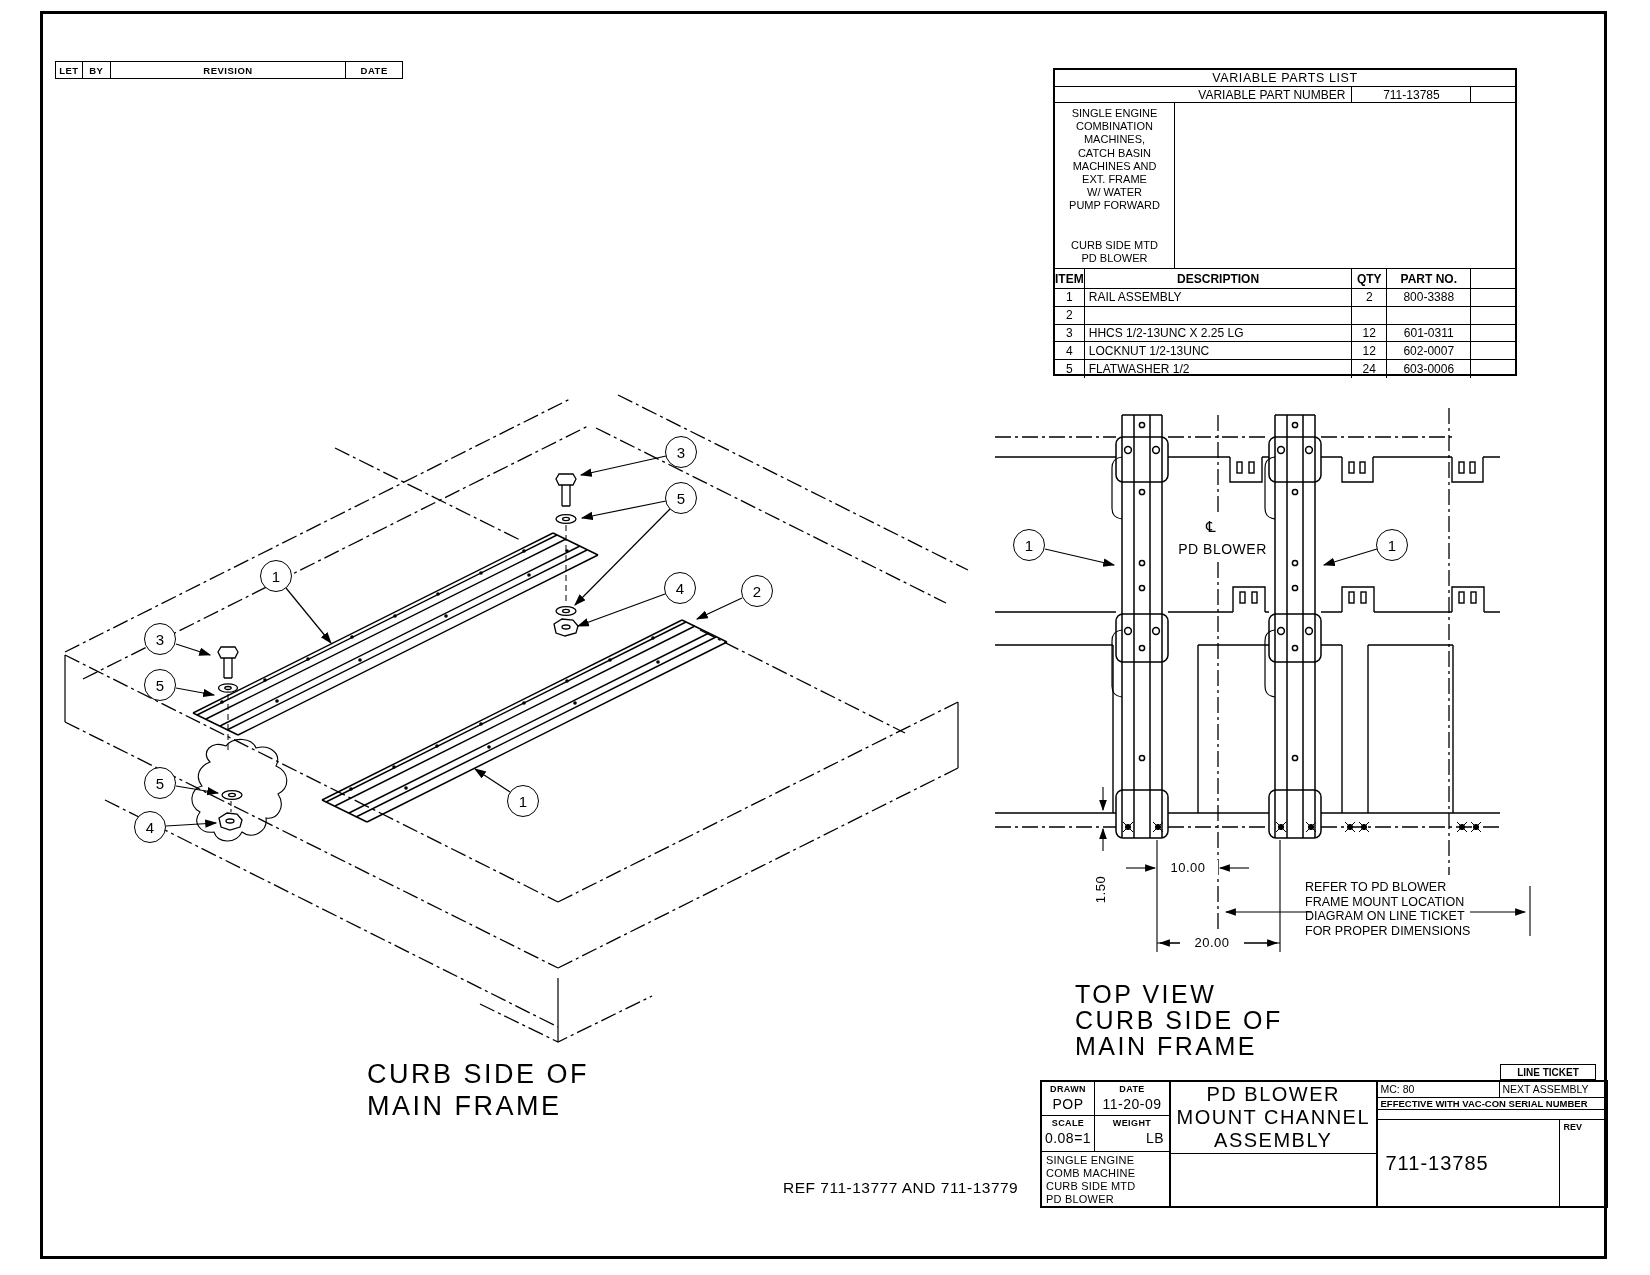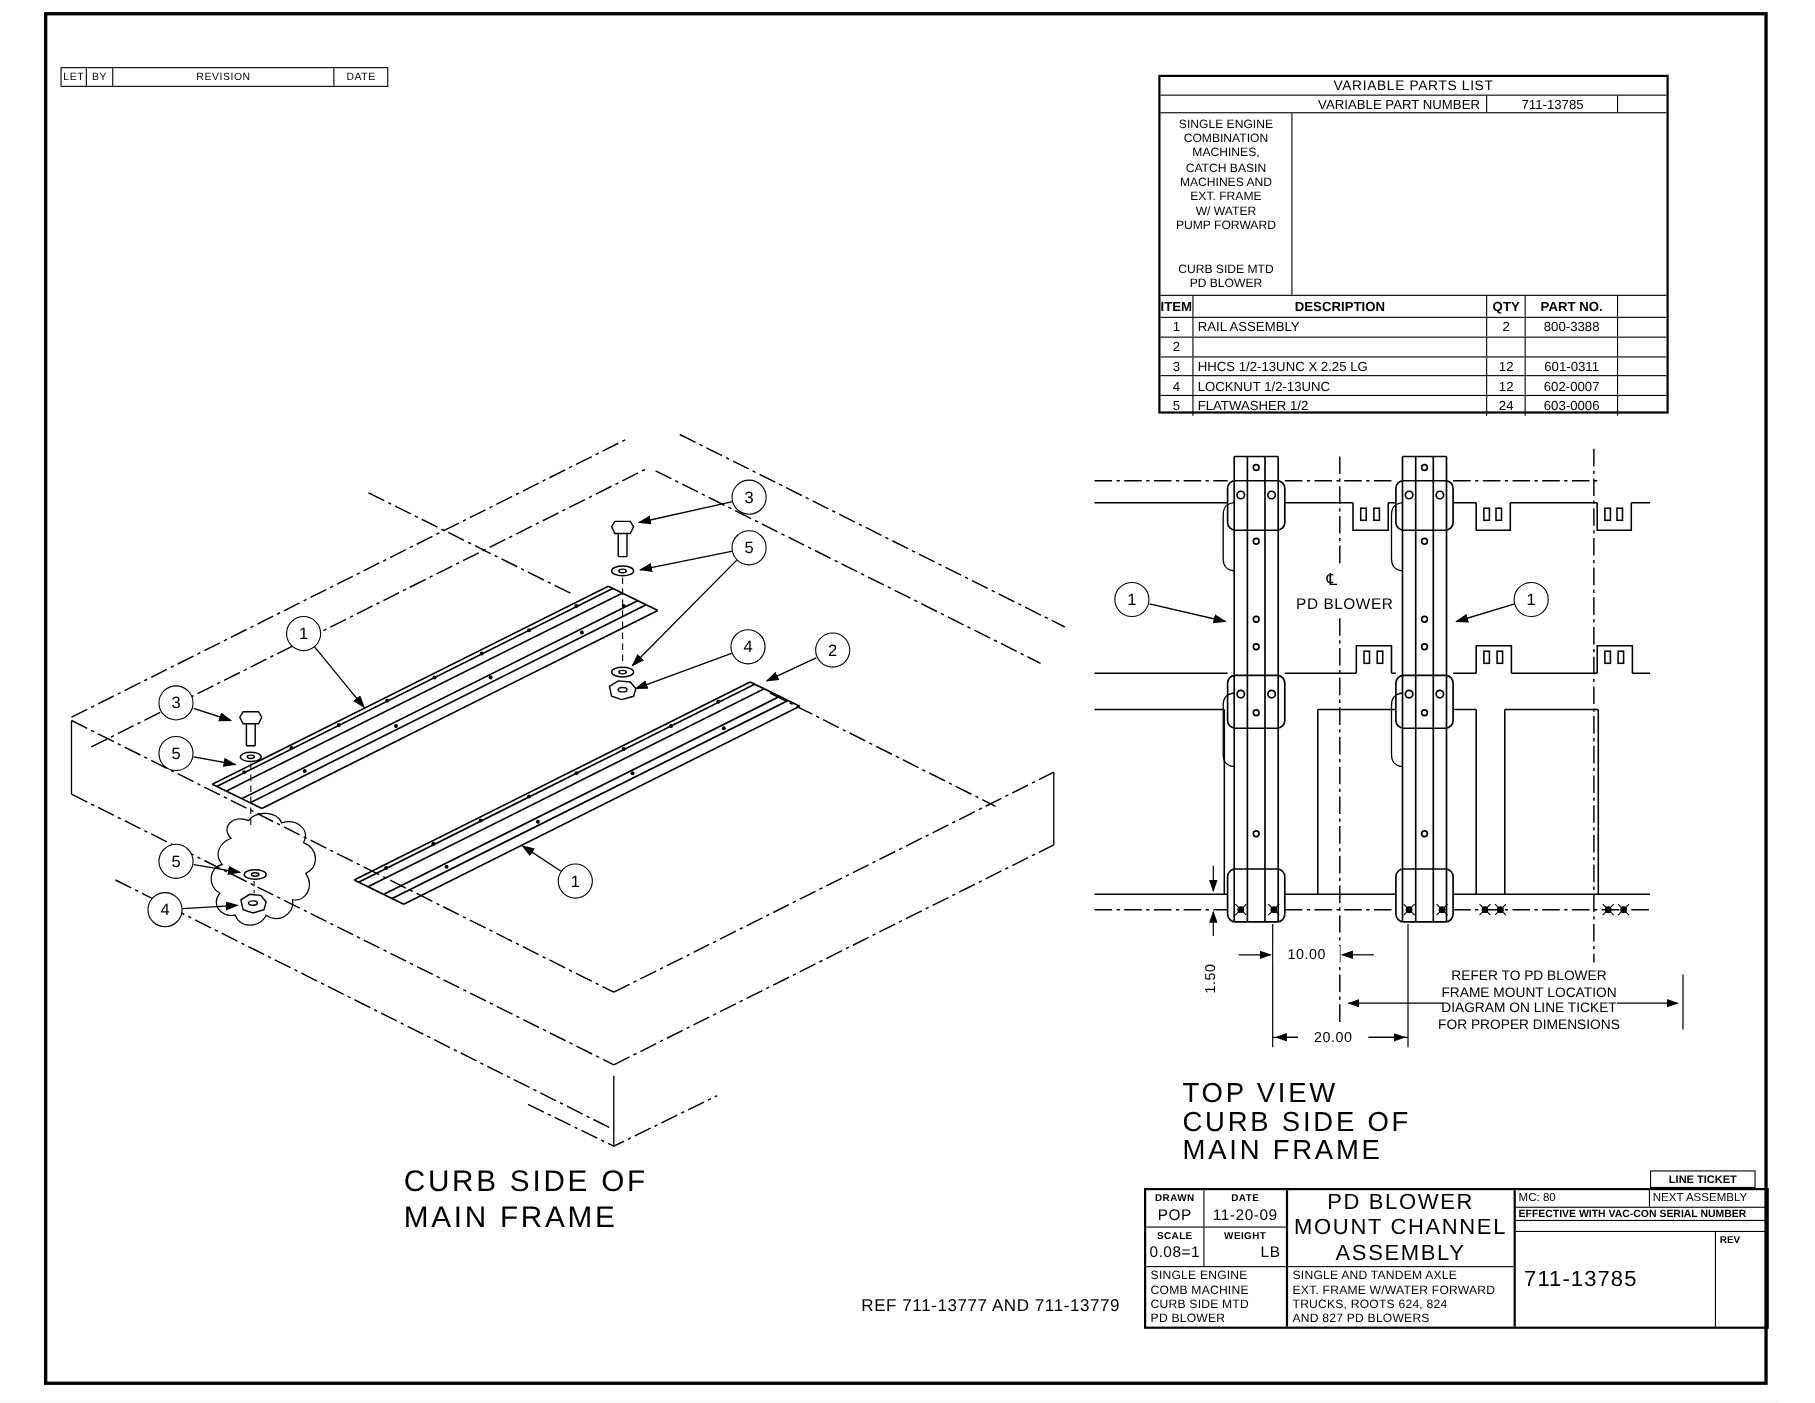--- a/index.html
+++ b/index.html
@@ -10,22 +10,22 @@
                 border:3px solid #000;}
   svg{position:absolute;left:0;top:0;}
   .abs{position:absolute;}
   
   .cell{border-right:1.5px solid #000;display:flex;align-items:center;justify-content:center;
         overflow:hidden;white-space:nowrap;}
   .cell:last-child{border-right:none;}
   .row{display:flex;border-bottom:1.5px solid #000;}
   .row:last-child{border-bottom:none;}
   
-  .rev-table{left:55px;top:61px;width:298px;height:18px;border:1.6px solid #000;display:flex;
-             font-size:9.5px;font-weight:normal;letter-spacing:.5px;}
+  .rev-table{left:55px;top:61px;width:348px;height:18px;border:1.6px solid #000;display:flex;
+             font-size:9.5px;font-weight:bold;letter-spacing:.5px;}
   
   .plist{left:1053px;top:68px;width:464px;height:308px;border:2px solid #000;font-size:12px;}
   .plist .r1{height:17px;font-size:12.5px;letter-spacing:.6px;}
   .plist .r2{height:16px;}
   .plist .r3{height:166px;}
   .plist .hdr{height:20px;font-weight:bold;}
   .plist .ir{height:17.8px;}
   .plist .c-item{width:30px;}
   .plist .c-desc{width:270px;}
   .plist .c-qty{width:35px;}
@@ -414,21 +414,21 @@
   <div class="balloon" style="left:507px;top:785px">1</div>
 
   <div class="balloon" style="left:1013px;top:529px">1</div>
   <div class="balloon" style="left:1376px;top:529px">1</div>
 
   <div class="abs cad" style="left:1206px;top:518px;font-size:15px;font-family:'DejaVu Sans',sans-serif">℄</div>
   <div class="abs cad" style="left:1150px;top:541px;width:145px;text-align:center;font-size:14px">PD BLOWER</div>
   <div class="abs dimtxt" style="left:1158px;top:860px;width:60px">10.00</div>
   <div class="abs dimtxt" style="left:1180px;top:935px;width:64px">20.00</div>
   <div class="abs dimtxt" style="left:1078px;top:882px;width:44px;transform:rotate(-90deg)">1.50</div>
-  <div class="abs" style="left:1305px;top:880px;width:170px;text-align:center;font-size:12.5px;line-height:14.5px">
+  <div class="abs" style="left:1305px;top:880px;width:170px;font-size:12.5px;line-height:14.5px">
     <div>REFER TO PD BLOWER</div>
     <div>FRAME MOUNT LOCATION</div>
     <div>DIAGRAM ON LINE TICKET</div>
     <div>FOR PROPER DIMENSIONS</div>
   </div>
   <div class="abs caption" style="left:1075px;top:981px;width:360px;font-size:25px;line-height:26px">
     <div>TOP VIEW</div>
     <div>CURB SIDE OF</div>
     <div>MAIN FRAME</div>
   </div>
@@ -468,26 +468,20 @@
         <div>CURB SIDE MTD</div>
         <div>PD BLOWER</div>
       </div>
     </div>
     <div class="tb-mid">
       <div class="tb-title">
         <div>PD BLOWER</div>
         <div>MOUNT CHANNEL</div>
         <div>ASSEMBLY</div>
       </div>
-      <div class="tb-notes">
-        <div>SINGLE AND TANDEM AXLE</div>
-        <div>EXT. FRAME W/WATER FORWARD</div>
-        <div>TRUCKS, ROOTS 624, 824</div>
-        <div>AND 827 PD BLOWERS</div>
-      </div>
     </div>
     <div class="tb-right">
       <div class="tb-mc-row">
         <div class="tb-mc">MC: 80</div>
         <div class="tb-next">NEXT ASSEMBLY</div>
       </div>
       <div class="tb-eff">EFFECTIVE WITH VAC-CON SERIAL NUMBER</div>
       <div class="tb-gap"></div>
       <div class="tb-num-row">
         <div class="tb-num">711-13785</div>

